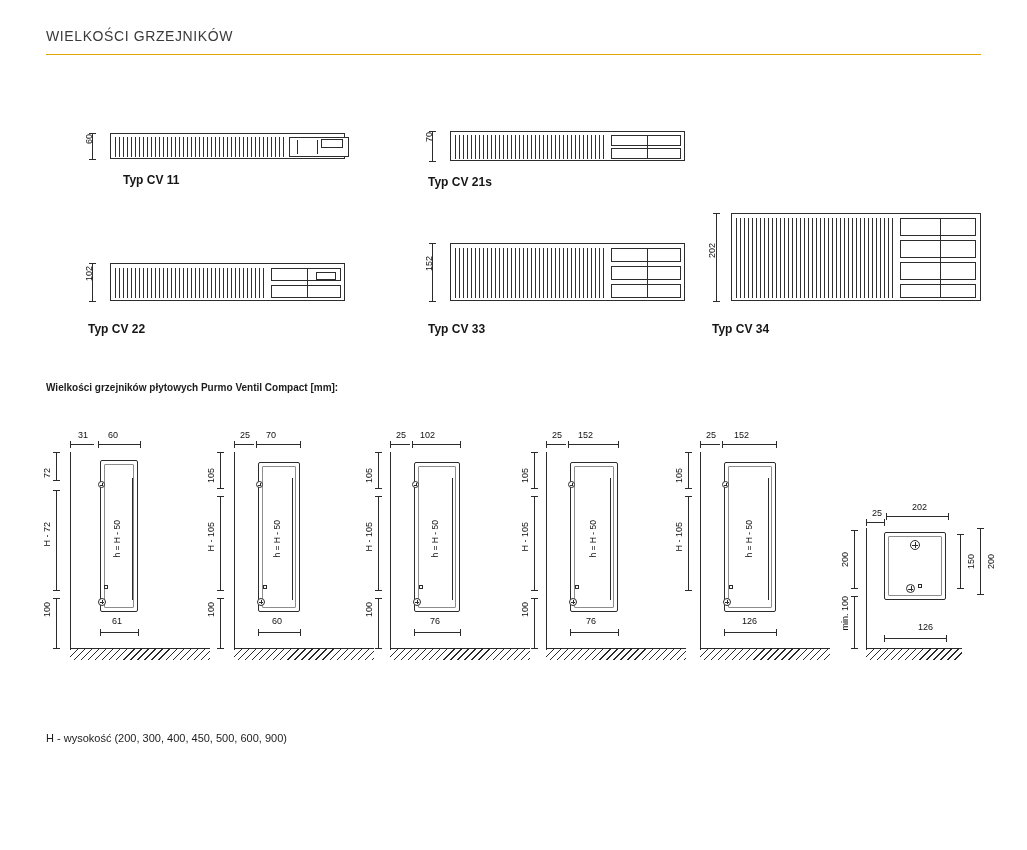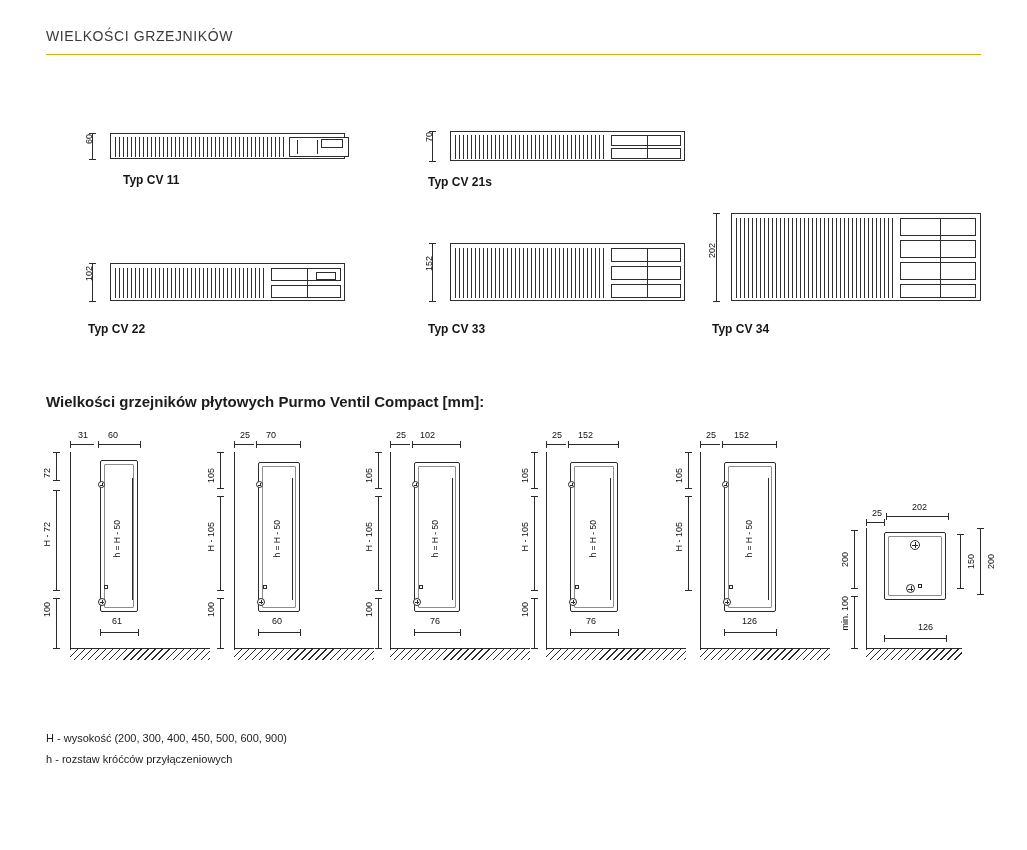--- a/index.html
+++ b/index.html
@@ -31,24 +31,23 @@
   }
   .page-header .rule {
     height: 1px;
     background: #e2a400;
     width: 100%;
   }
 
   
   .sec-title {
     position: absolute;
-    font-size: 15px;
+    font-size: 10px;
     font-weight: bold;
     color: #1c1c1c;
-    margin-top: 11px;
   }
   .cap {
     position: absolute;
     font-size: 12px;
     font-weight: bold;
     color: #161616;
     white-space: nowrap;
   }
   .vlabel {
     position: absolute;
@@ -516,14 +515,13 @@
   <div class="tick-h" style="left:977px; top:594px;"></div>
 
   <div class="hlabel" style="left:918px; top:622px;">126</div>
   <div class="dimline-h" style="left:884px; top:638px; width:62px;"></div>
   <div class="tick-v" style="left:884px; top:635px;"></div>
   <div class="tick-v" style="left:946px; top:635px;"></div>
 </div>
 
 <div class="legend">
   <div>H - wysokość (200, 300, 400, 450, 500, 600, 900)</div>
-  <div>h - rozstaw króćców przyłączeniowych</div>
 </div>
 
 </body></html>

